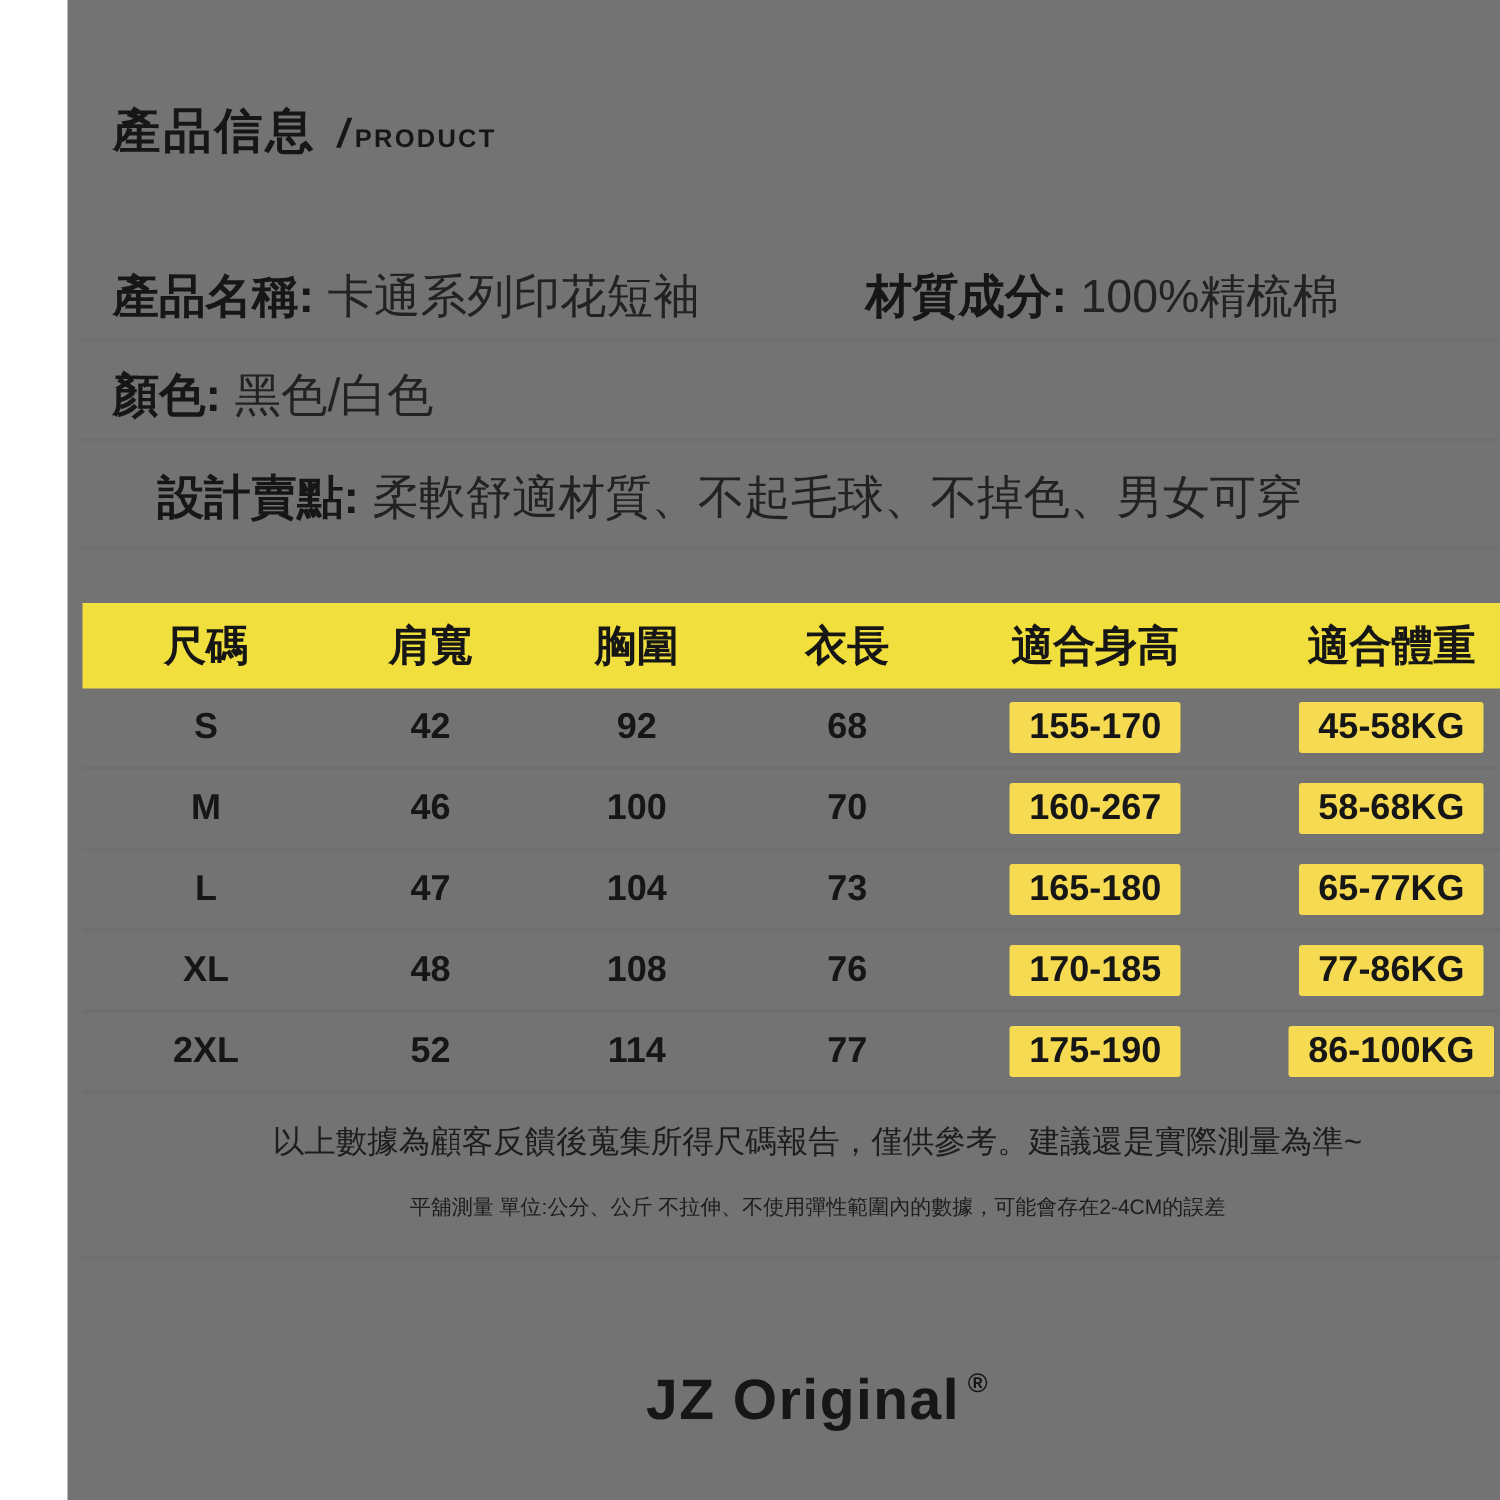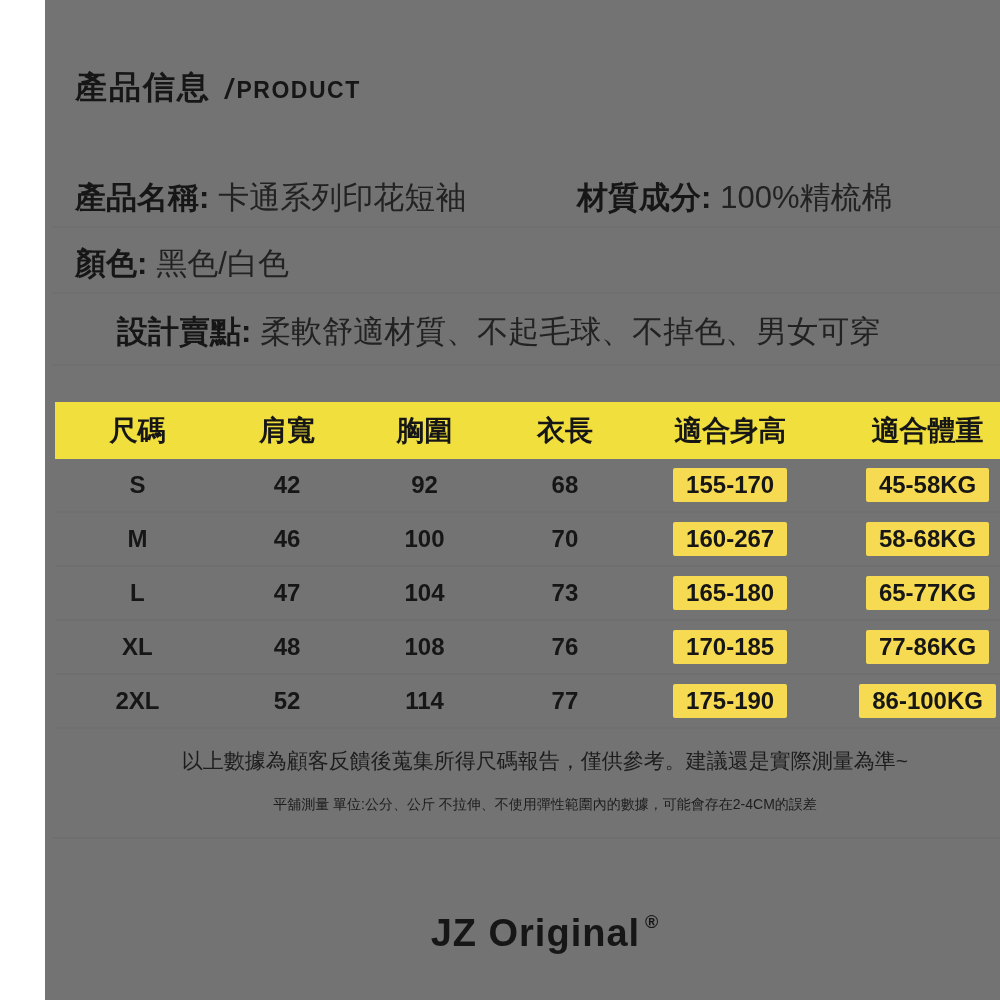--- a/index.html
+++ b/index.html
@@ -5,34 +5,34 @@
   html, body { margin:0; padding:0; background:#ffffff; }
   .page {
     position:relative; width:1000px; height:1000px; background:#737373;
     font-family:"Liberation Sans", sans-serif; color:#161616; overflow:hidden;margin-left:45px;
   }
 
   
   .title { position:absolute; top:66px; left:30px; display:flex; align-items:baseline; }
   .title-zh { font-size:32px; font-weight:800; letter-spacing:2px; }
   .title-slash { font-size:27px; font-weight:800; font-style:italic; margin:0 4px 0 14px; }
-  .title-en { font-size:23px; font-weight:700; letter-spacing:1.5px; }
+  .title-en { font-size:17px; font-weight:700; letter-spacing:1.5px; }
 
   
   .divider { position:absolute; left:8px; right:8px; border-top:2.5px solid #6f6f6f; }
   .d1 { top:226px; } .d2 { top:292px; } .d3 { top:364px; } .d4 { top:837px; }
 
   
   .info-line { position:absolute; font-size:31px; white-space:nowrap; }
   .info-label { font-weight:800; margin-right:9px; }
   .info-value { font-weight:400; color:#222; }
   .row-name { top:177px; left:30px; }
   .row-material { top:177px; left:532px; }
   .row-color { top:243px; left:30px; }
-  .row-selling { top:311px; left:40px;padding-left:32px; }
+  .row-selling { top:311px; left:28px;padding-left:32px; }
 
   
   .size-table { position:absolute; top:402px; left:10px; width:975px; }
   .t-row { display:flex; align-items:center; }
   .t-head { background:var(--header-yellow); height:57px; font-weight:800; font-size:28px; }
   .t-data { height:52px; font-weight:700; font-size:24px; border-bottom:2.5px solid #6f6f6f; }
   .c { text-align:center; }
   .c1 { width:16.9%; } .c2 { width:13.8%; } .c3 { width:14.4%; }
   .c4 { width:14.4%; } .c5 { width:19.5%; } .c6 { width:21%; }
   .pill { display:inline-block; background:var(--highlight-yellow); padding:3px 13px; border-radius:2px; }

